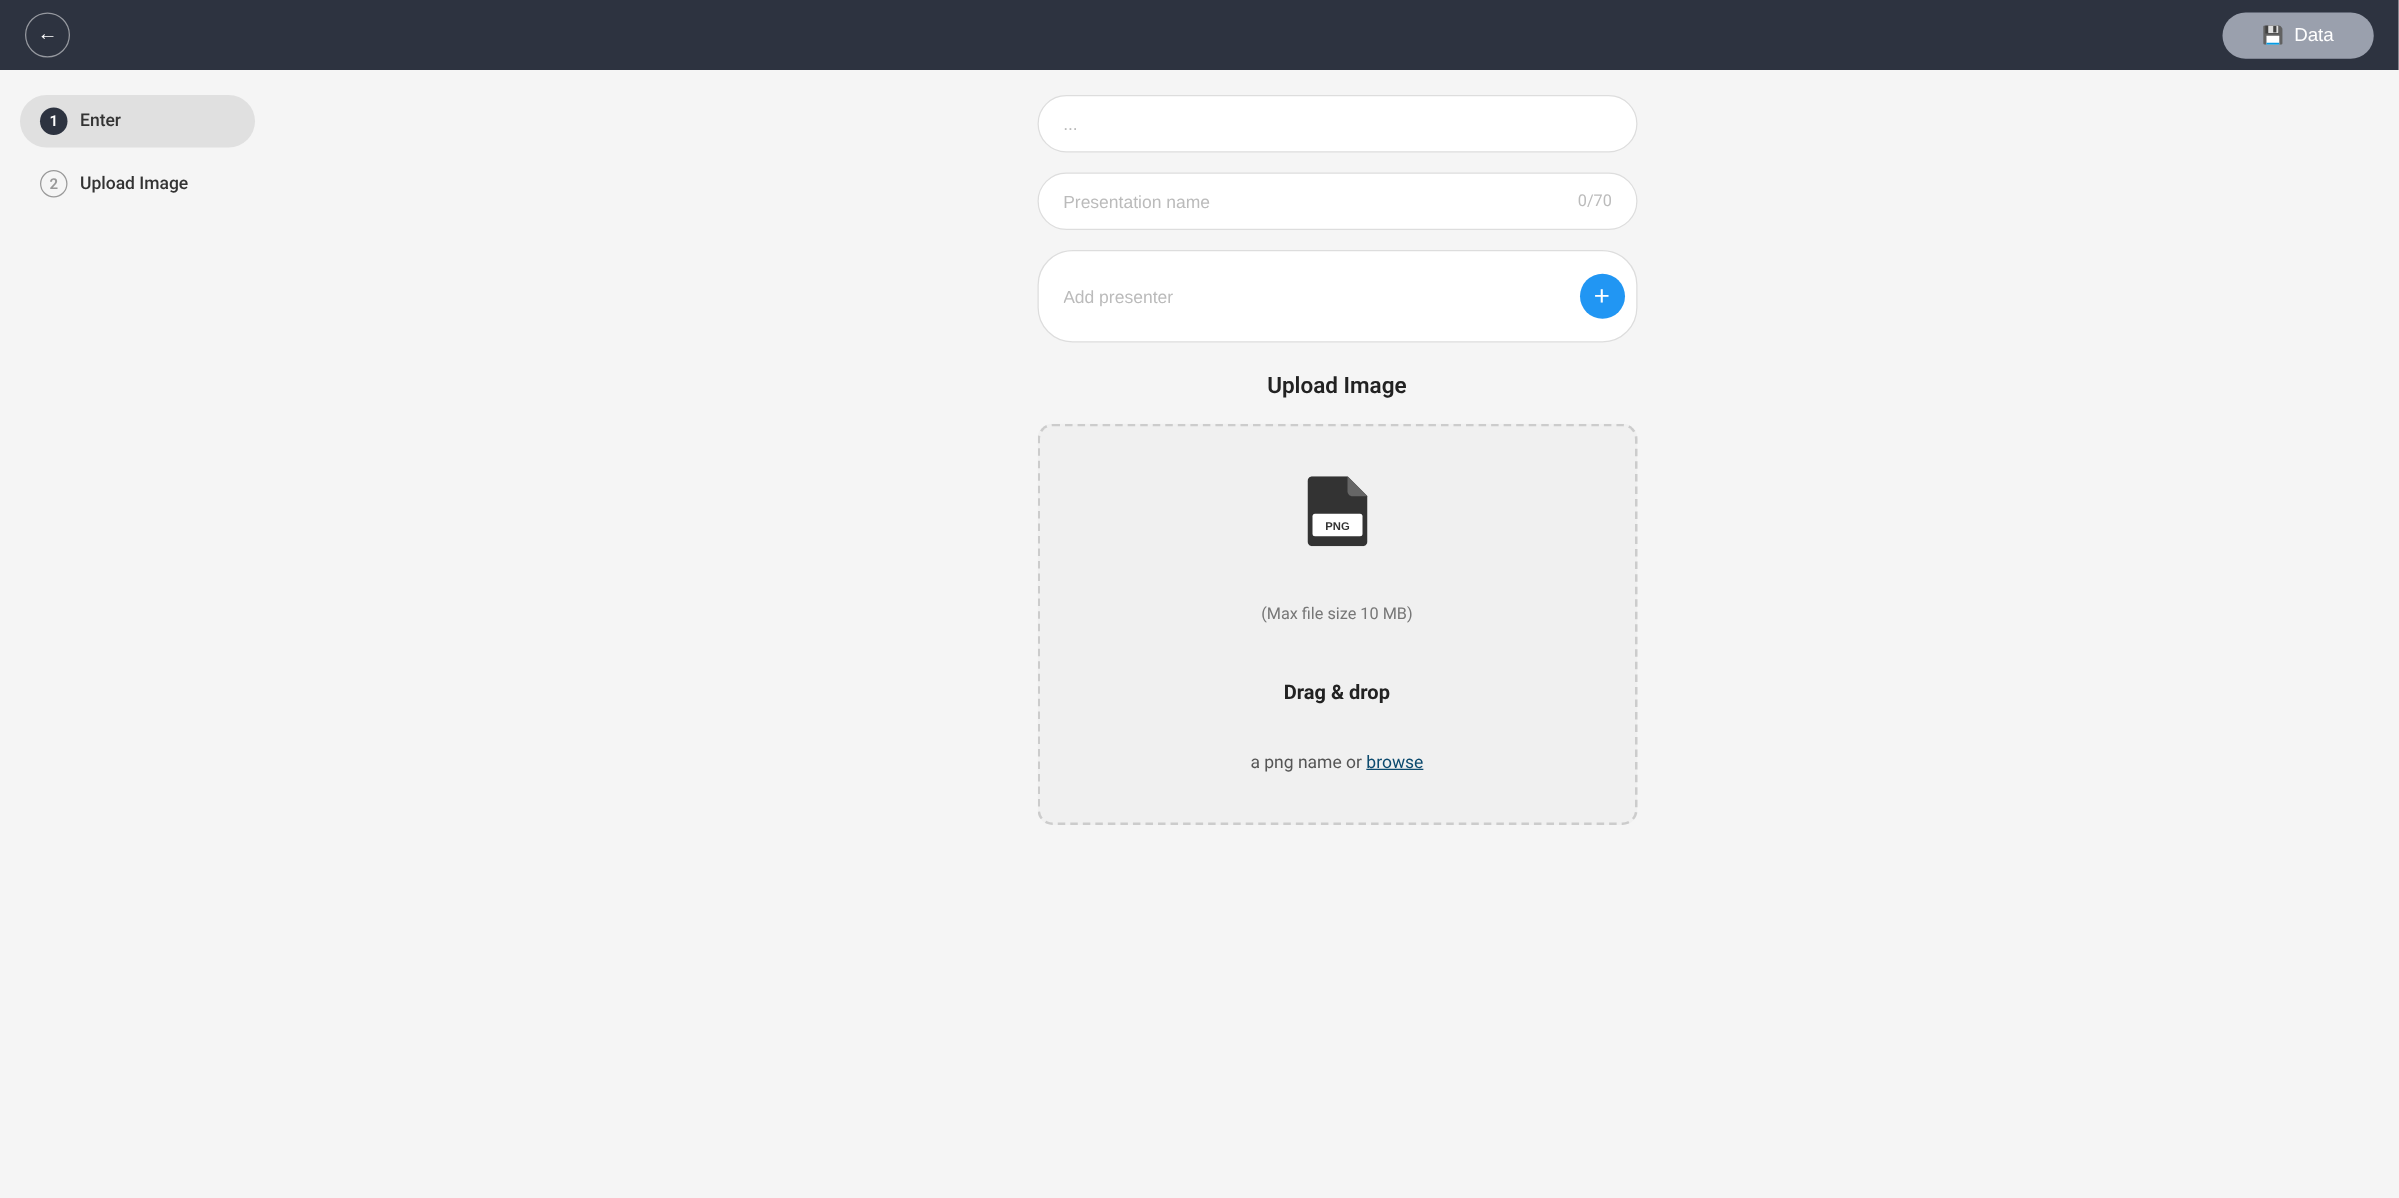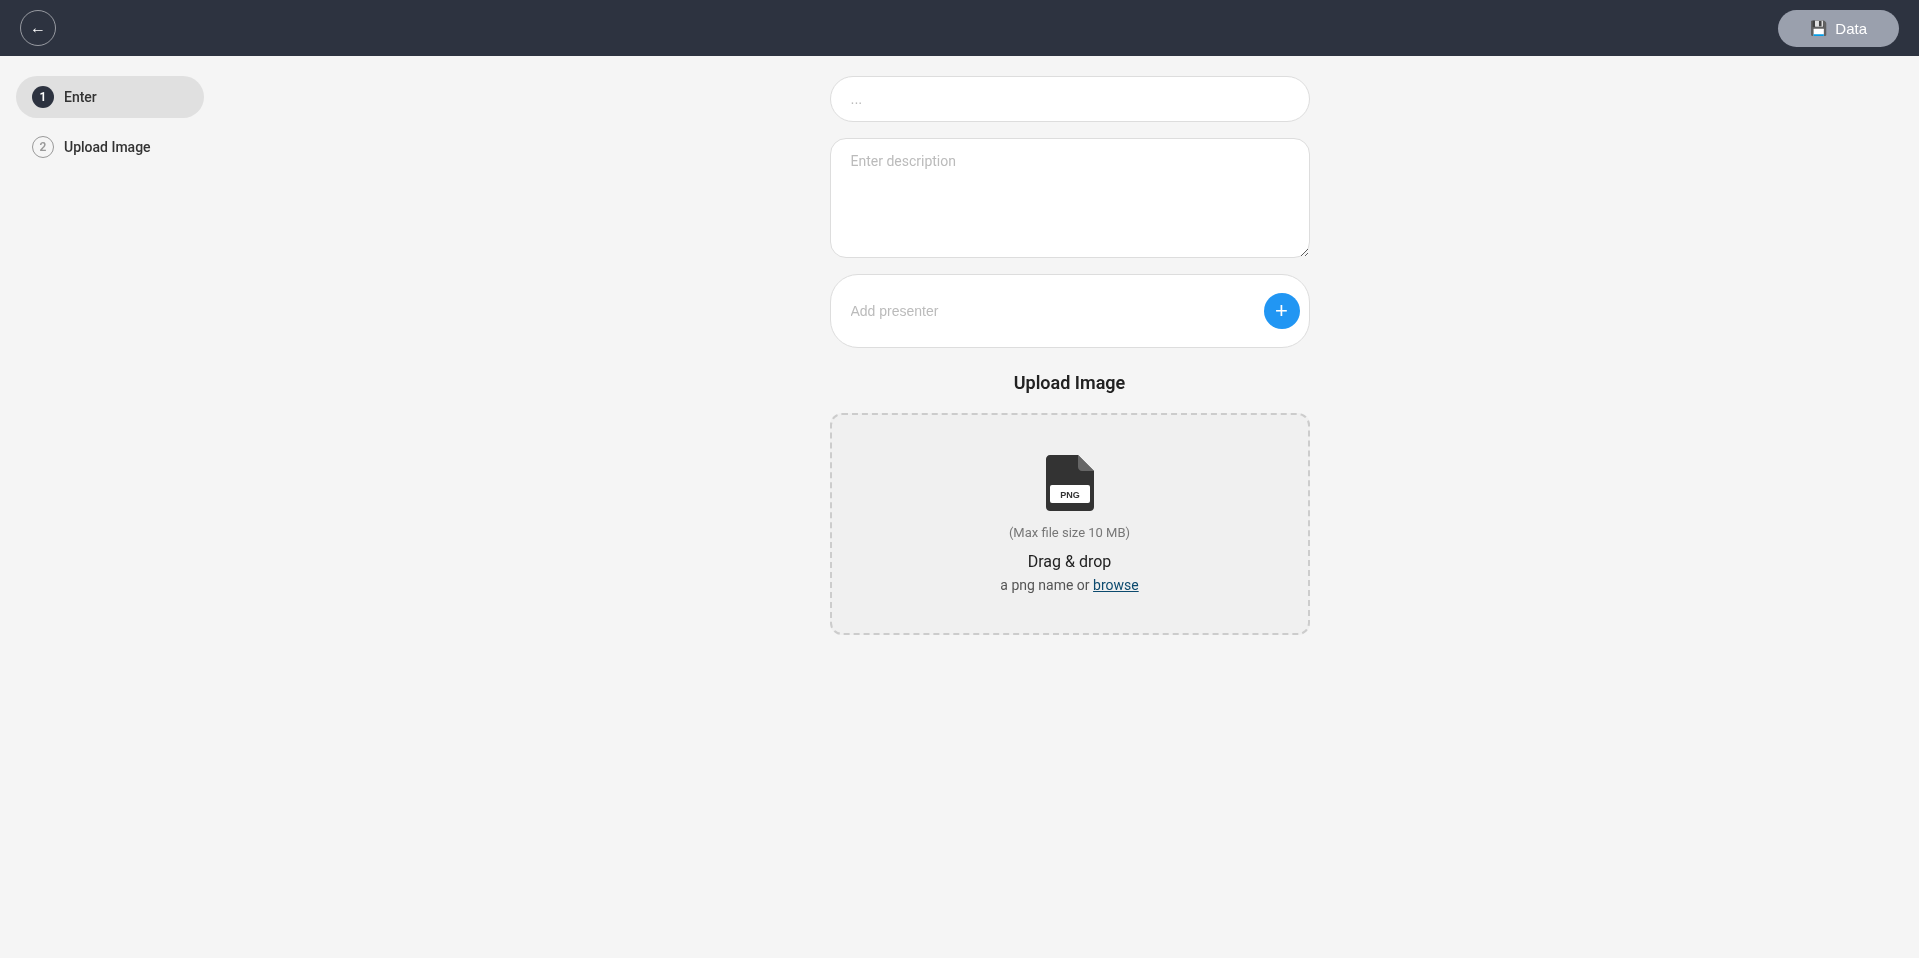--- a/index.html
+++ b/index.html
@@ -241,37 +241,38 @@
       width: 100%;
       border: 2px dashed #ccc;
       border-radius: 12px;
       background: #f0f0f0;
       display: flex;
       flex-direction: column;
       align-items: center;
       justify-content: space-between;
       padding: 40px 20px;
       cursor: pointer;
+      gap: 33px;
     }
 
     .png-icon {
       width: 48px;
       height: 56px;
       margin-bottom: 14px;
     }
 
     .max-size-text {
       color: #777;
       font-size: 13px;
       margin-bottom: 12px;
     }
 
     .drag-drop-text {
       font-size: 16px;
-      font-weight: 400;
+      font-weight: 700;
       color: #222;
       margin-bottom: 6px;
     }
 
     .browse-text {
       font-size: 14px;
       color: #555;
     }
 
     .browse-link {
@@ -323,22 +324,25 @@
   </div>
 
   <div class="content">
 
     <div class="form-section">
 
       <div class="input-wrapper">
         <input class="input-field" type="text" placeholder="..." style="">
       </div>
 
-
-      <textarea class="textarea-field" placeholder="Enter description" style=""></textarea>
+      <div class="input-wrapper">
+        <input class="input-field" type="text" placeholder="Presentation name" style="">
+        <span class="char-count">0/70</span>
+      </div>
+
 
       <div class="presenter-wrapper">
         <input class="presenter-input" type="text" placeholder="Add presenter" style="">
         <button class="add-presenter-btn">
           <span>+</span>
         </button>
       </div>
     </div>
 
     <div class="upload-section">

